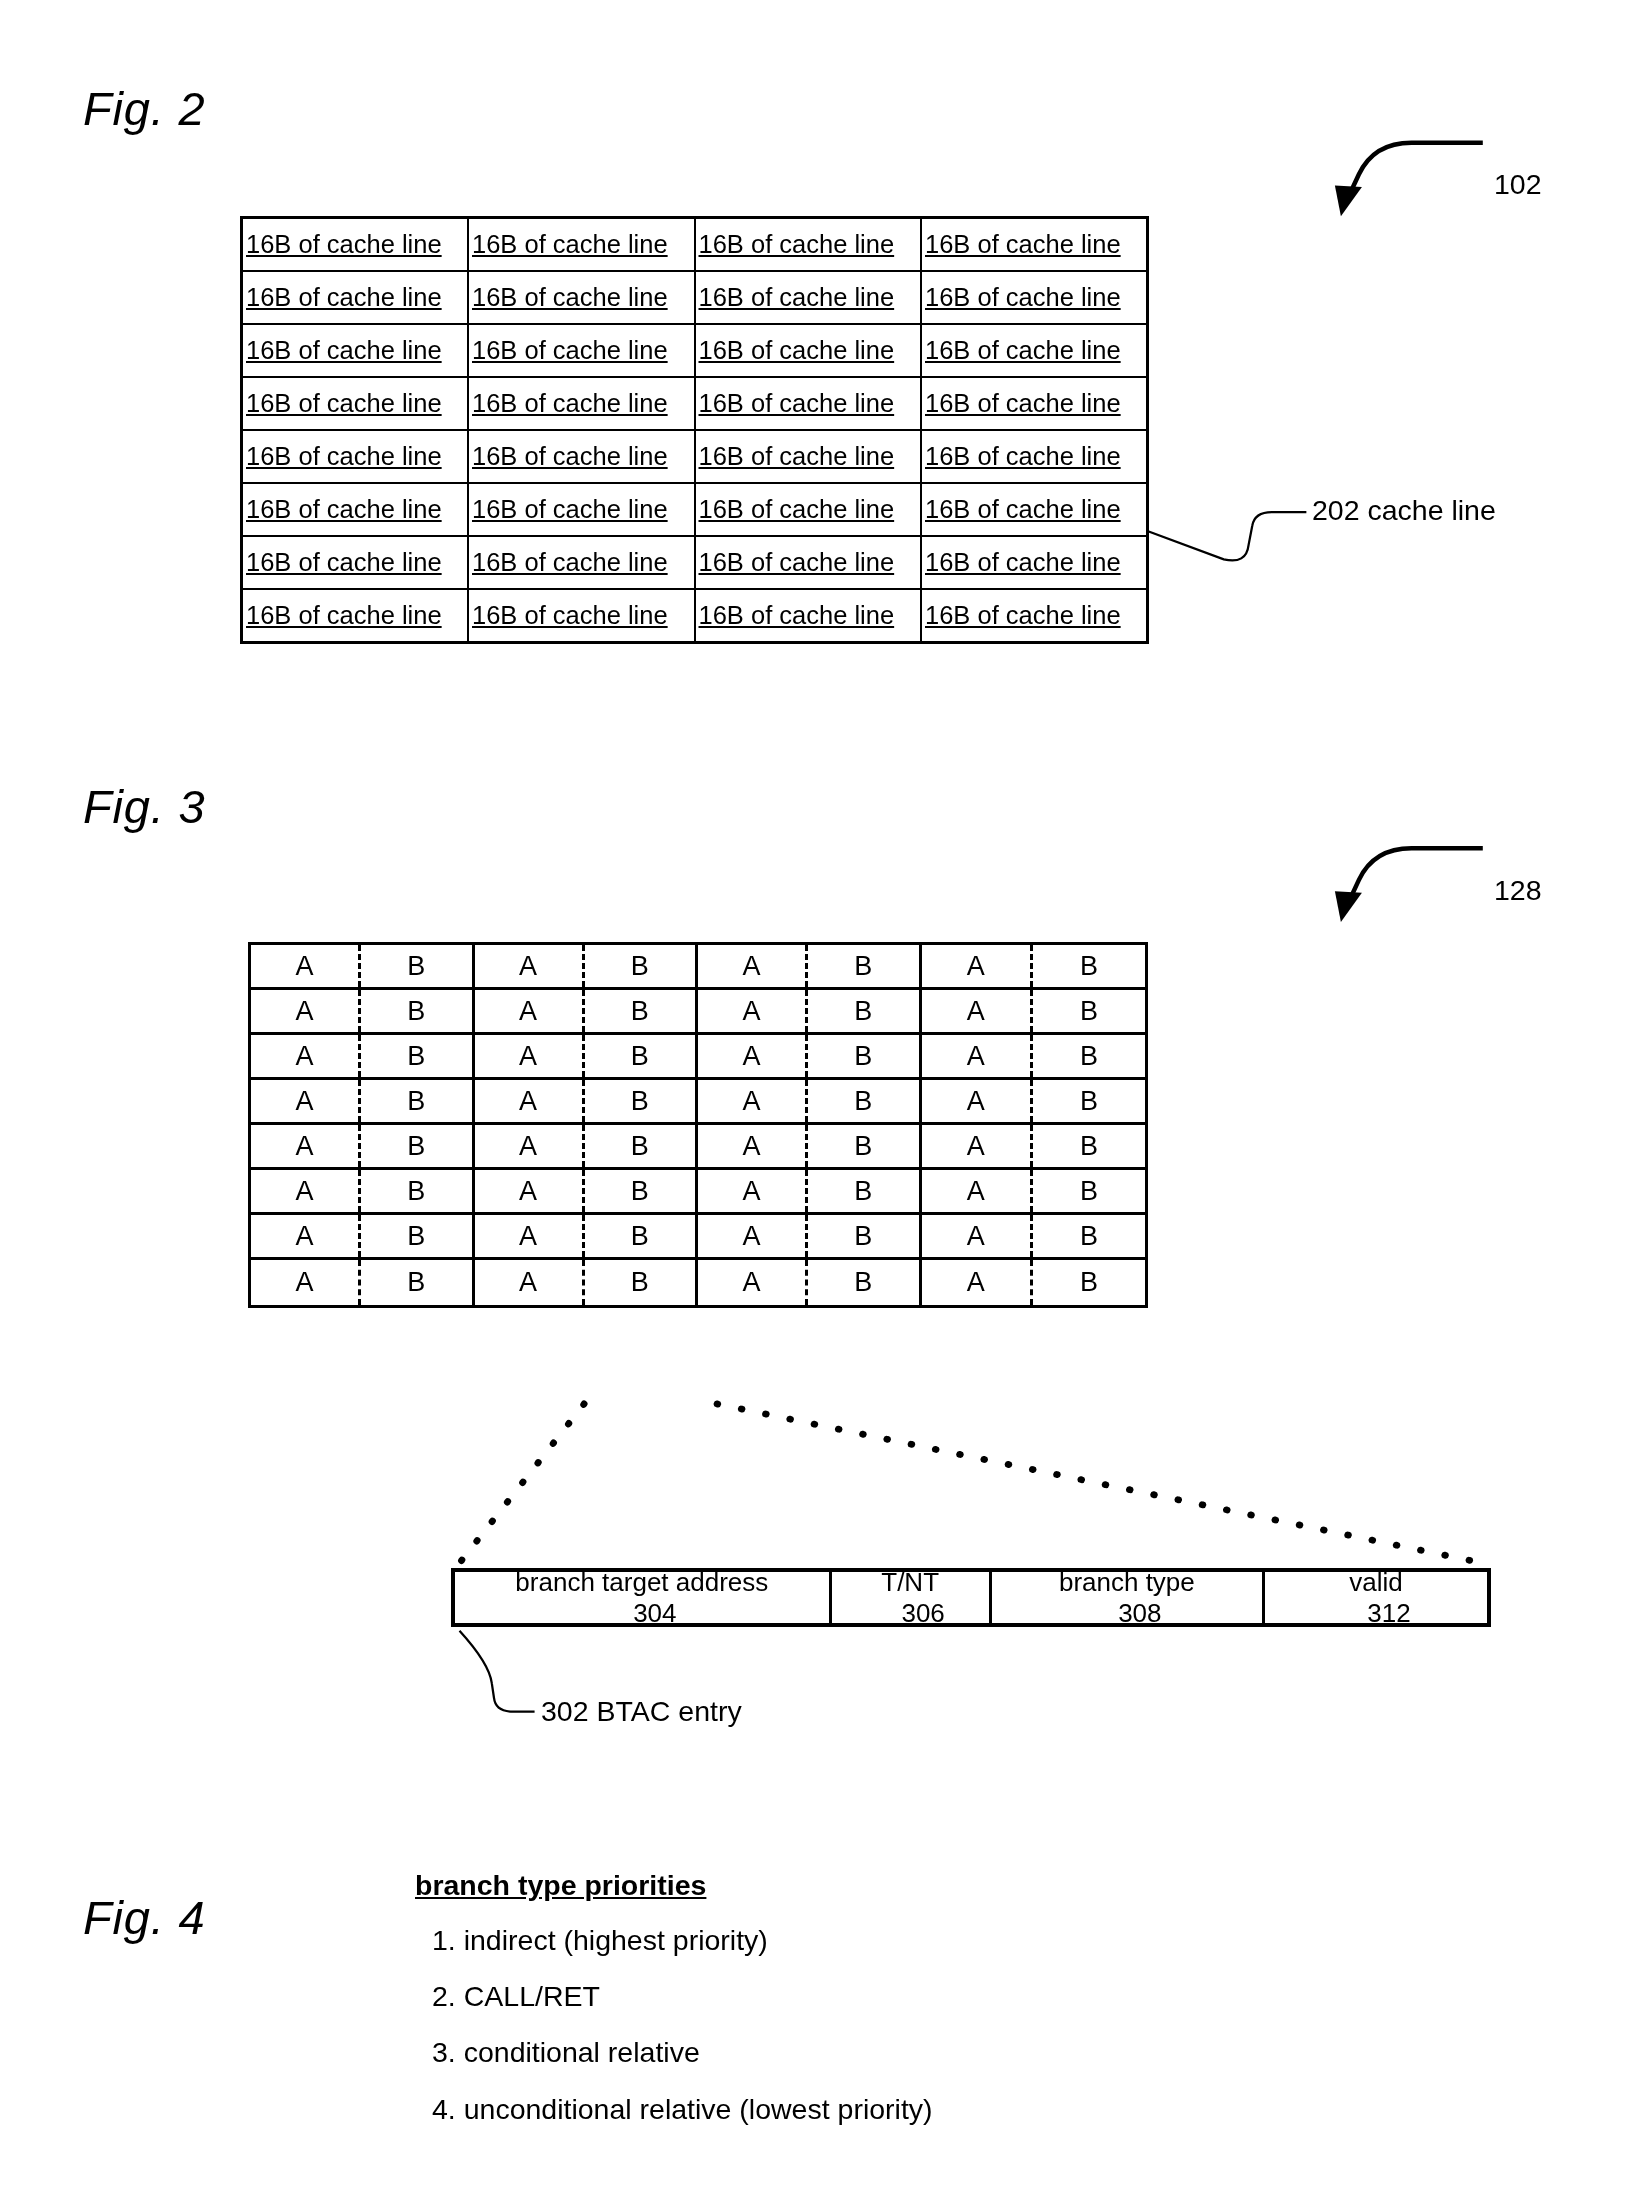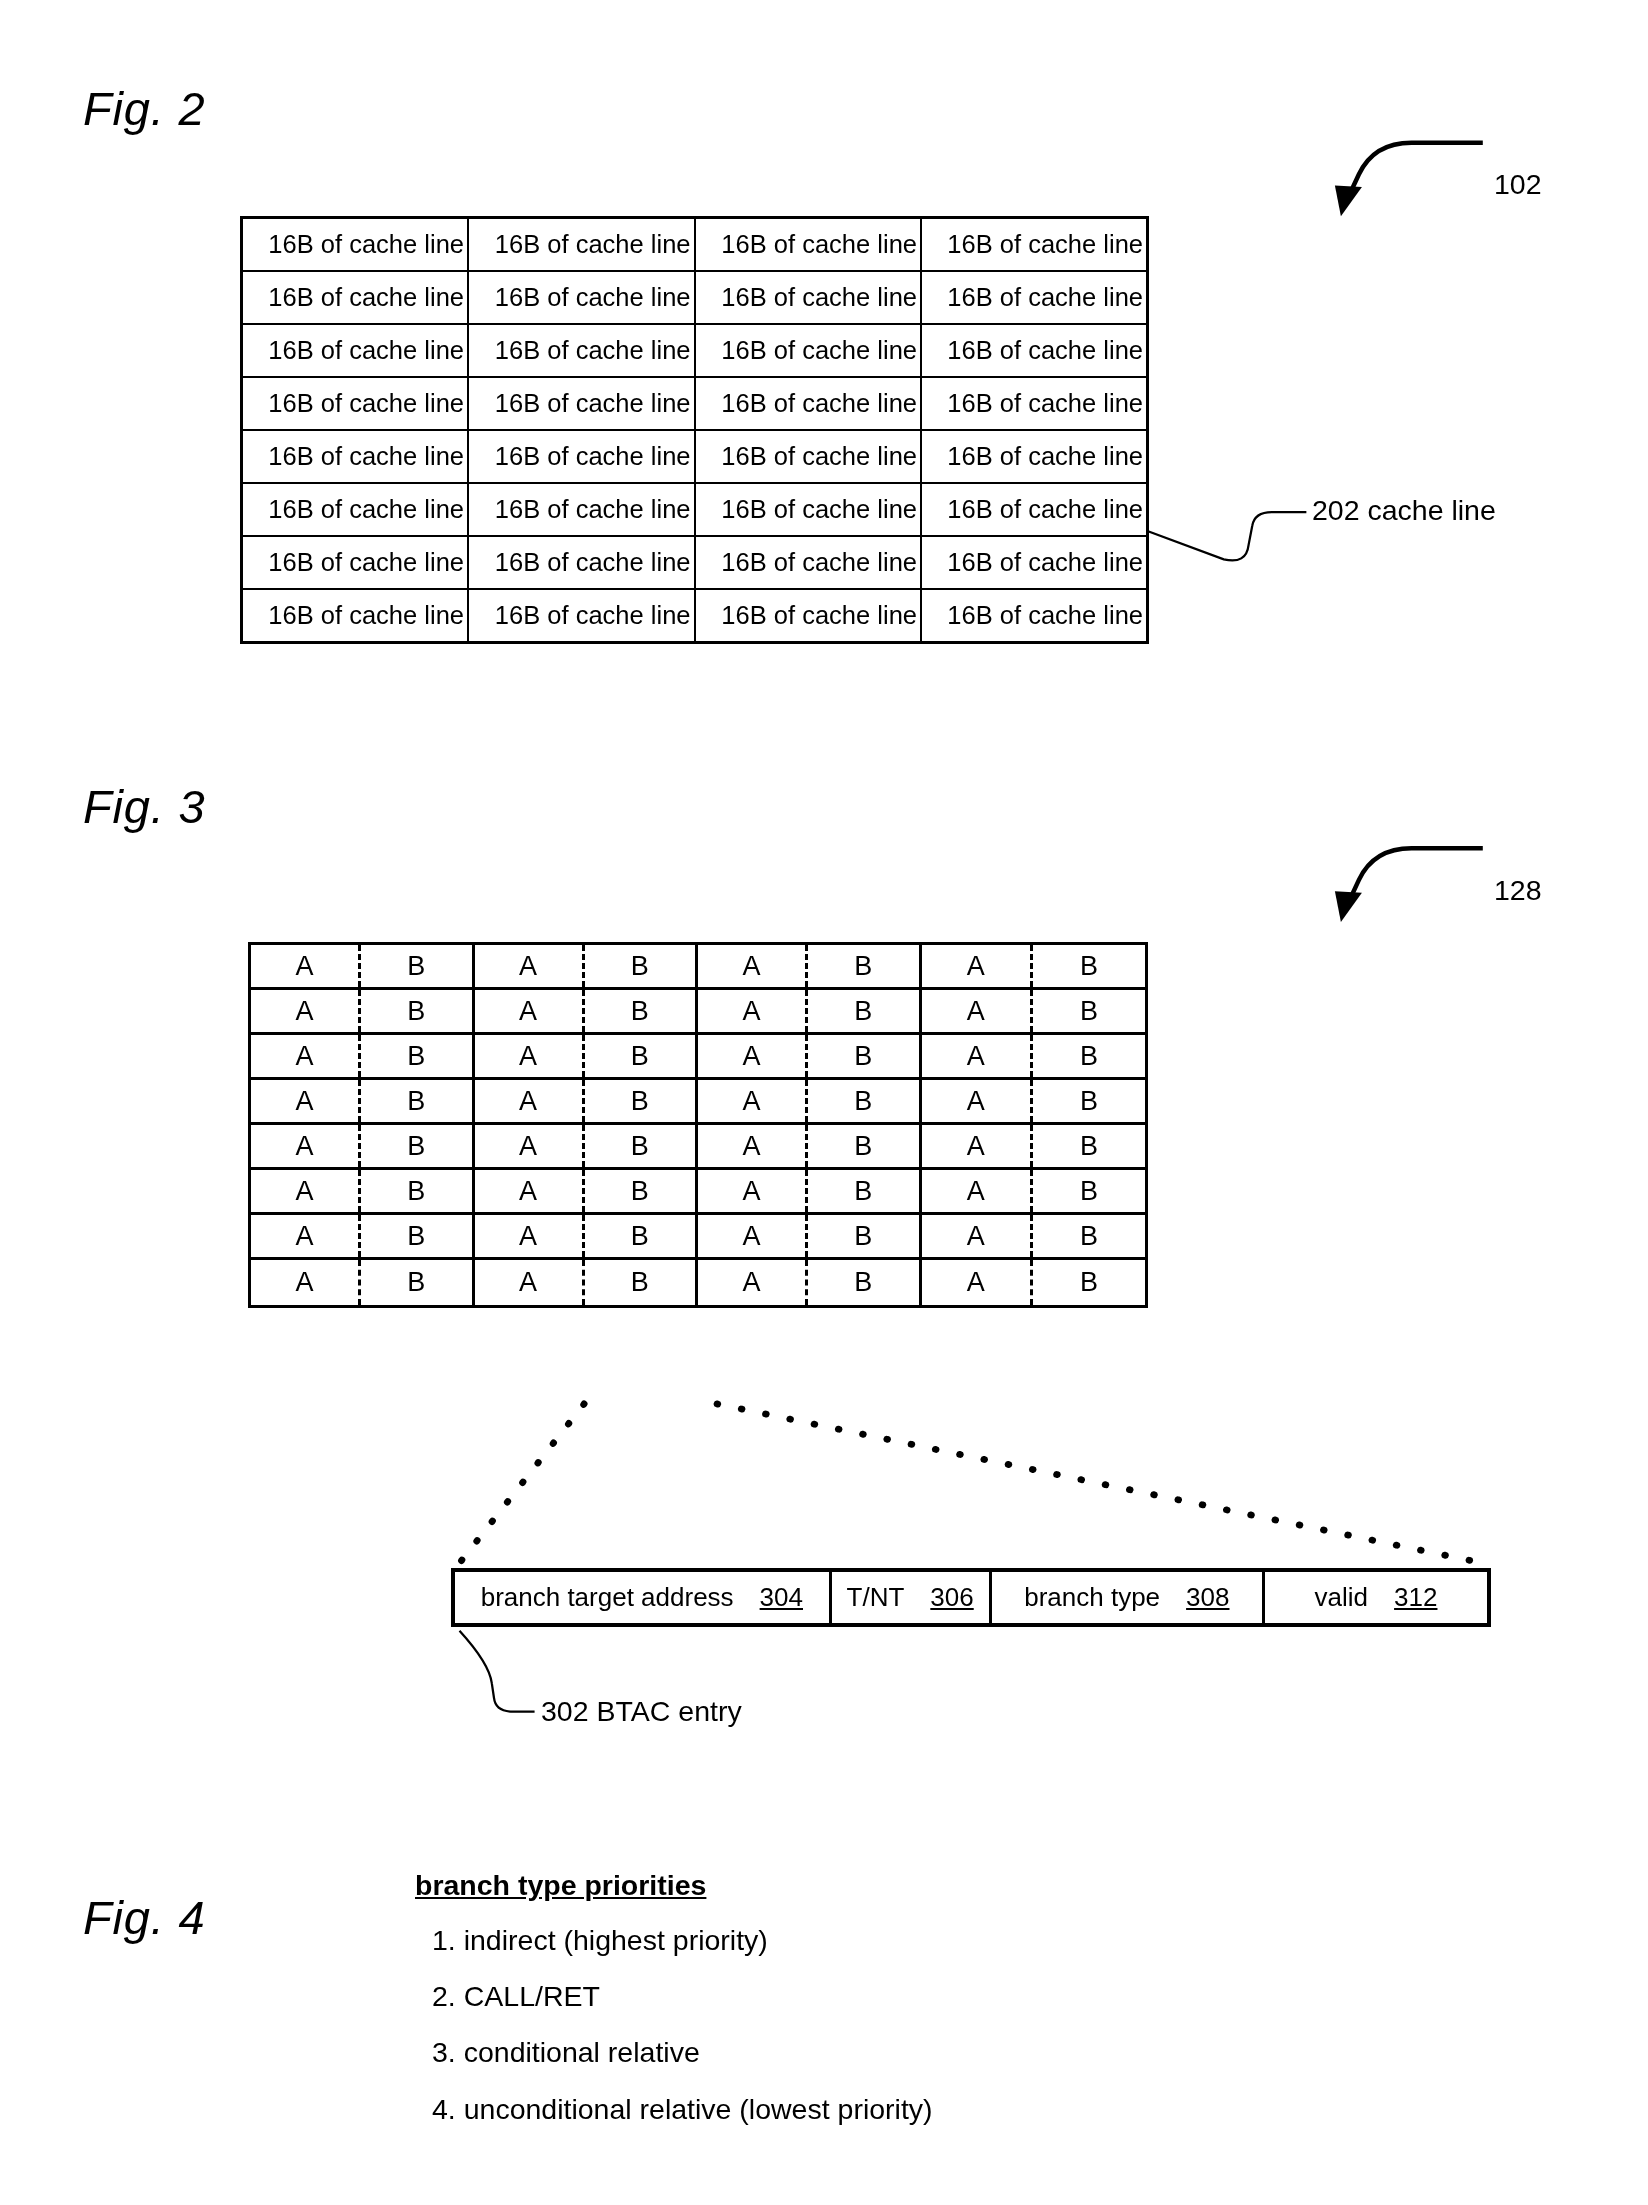--- a/index.html
+++ b/index.html
@@ -57,28 +57,29 @@
     position: absolute;
     left: 240px;
     top: 216px;
     width: 909px;
     border-collapse: collapse;
     border: 3.8px solid #000;
     background: #fff;
   }
   .cache-table td {
     border: 2.3px solid #000;
-    text-align: right;
+    text-align: left;
     vertical-align: middle;
     height: 51px;
     width: 25%;
     font-size: 25.5px;
     font-stretch: condensed;
     padding: 0 3px;
     white-space: nowrap;
+    text-decoration: underline;
   }
 
   
   .btac-grid {
     position: absolute;
     left: 248px;
     top: 942px;
     width: 900px;
     border: 3.8px solid #000;
     background: #fff;
@@ -128,20 +129,21 @@
   }
   .entry-field {
     display: flex;
     align-items: center;
     justify-content: center;
     border-right: 3.8px solid #000;
     font-size: 26px;
     font-stretch: condensed;
     white-space: nowrap;
     box-sizing: border-box;
+    flex-direction: column;
   }
   .entry-field:last-child {
     border-right: none;
   }
   .entry-field .fld-name { }
   .entry-field .fld-num {
     text-decoration: underline;
     margin-left: 26px;
   }
 

